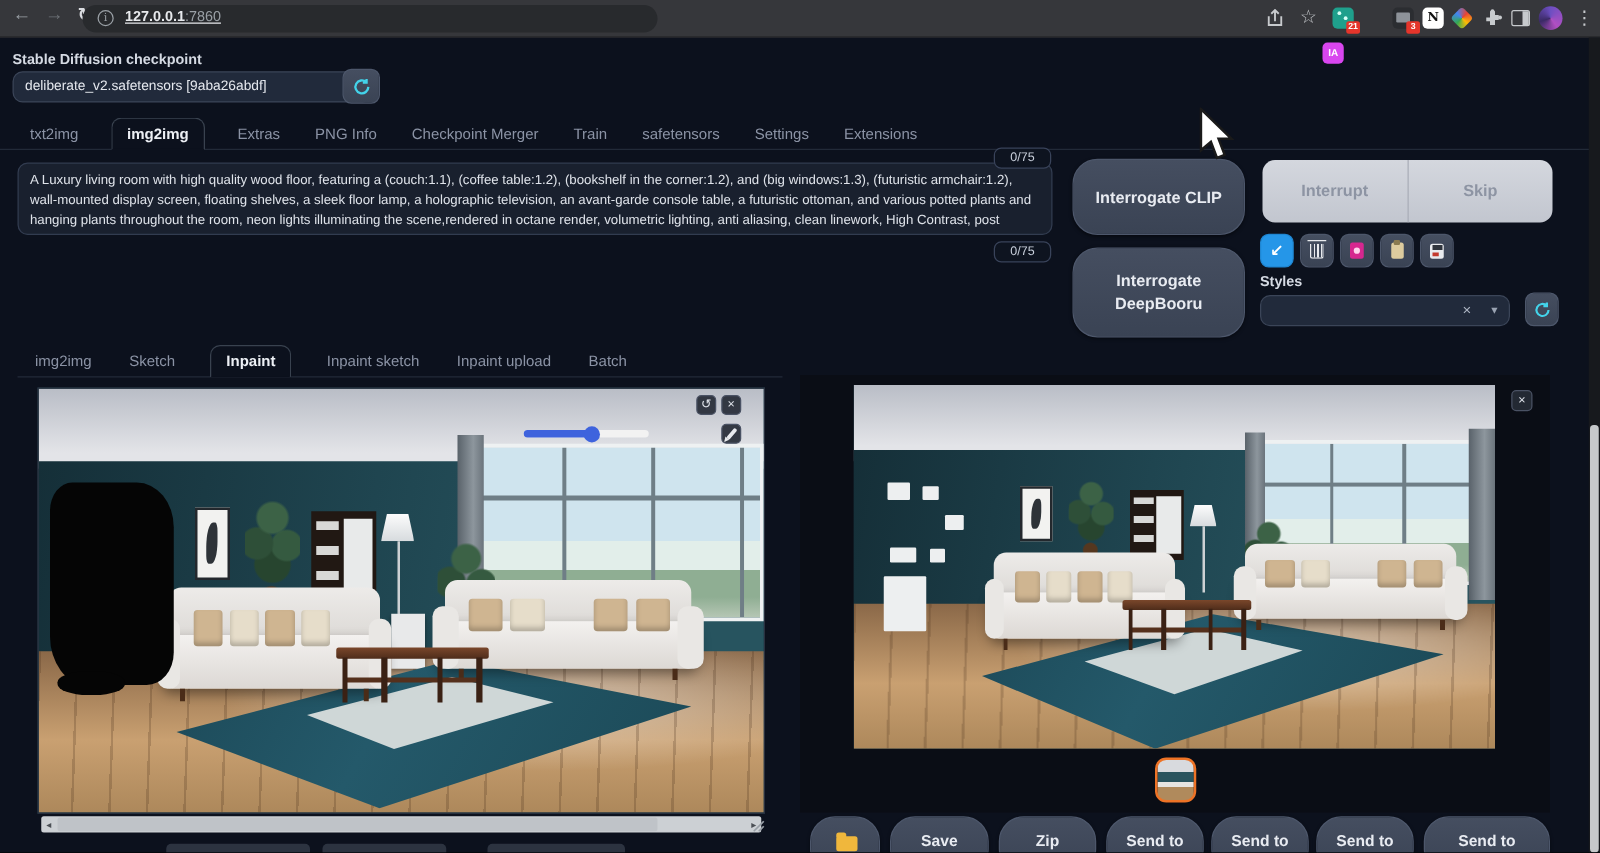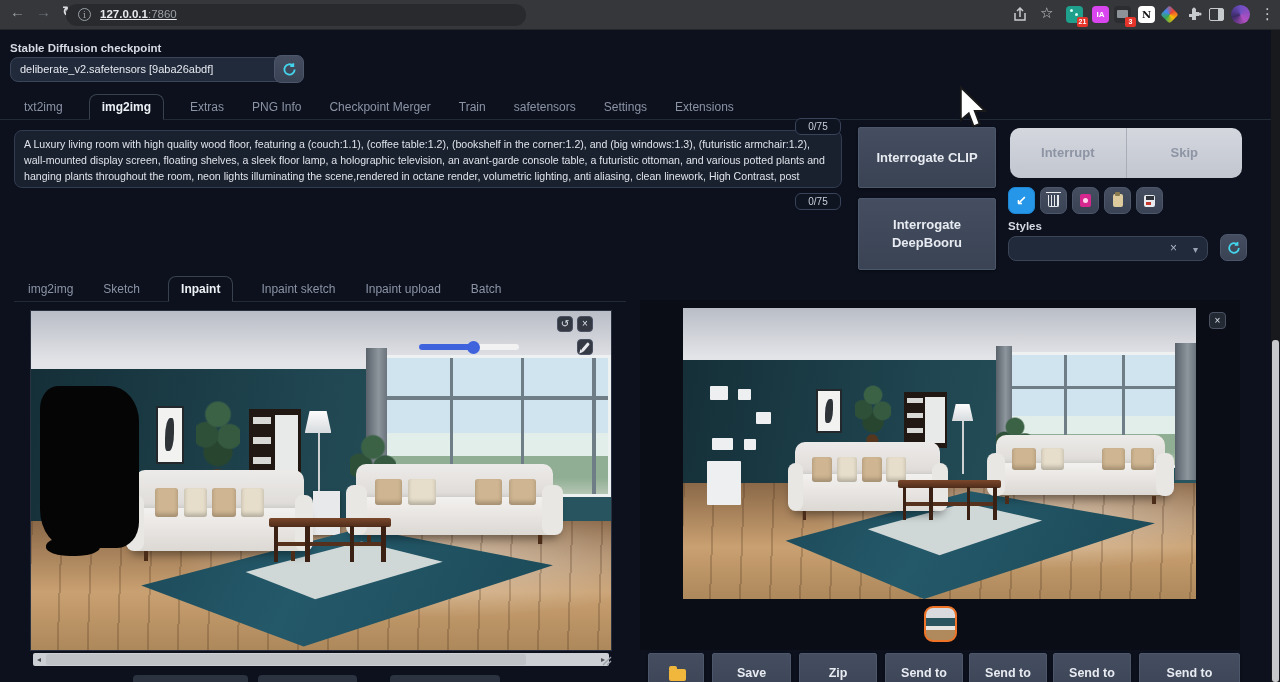--- a/index.html
+++ b/index.html
@@ -11,21 +11,21 @@
   .chrome { position:absolute; left:0; top:0; width:1280px; height:30px; background:#36373b; border-bottom:1px solid #26272a; }
   .nav-glyph { position:absolute; top:3px; font-size:15px; color:#9aa0a6; cursor:default; }
   .omnibox { position:absolute; left:66px; top:4px; width:460px; height:22px; background:#282a2d; border-radius:11px; color:#e8eaed; }
   .omnibox .host { position:absolute; left:34px; top:4px; font-size:11.5px; font-weight:700; color:#e8eaed;text-decoration:underline; }
   .omnibox .port { font-weight:400; color:#9aa0a6; }
   .info-circle { position:absolute; left:12px; top:4px; width:13px; height:13px; border:1.4px solid #9aa0a6; border-radius:50%; color:#9aa0a6; font-size:9px; text-align:center; line-height:12px; font-family:"DejaVu Serif",serif; }
   .ext-sq { position:absolute; top:6px; width:17px; height:17px; border-radius:4px; font-size:8px; font-weight:700; text-align:center; line-height:17px; }
   .badge { position:absolute; right:-5px; bottom:-4px; min-width:11px; height:10px; background:#e5352b; border-radius:2px; color:#fff; font-size:7px; line-height:10px; padding:0 1px; font-weight:700; }
 
   
-  .btn-dark { position:absolute; background:linear-gradient(#454e60,#3a4354); border:1px solid #4d576b; border-radius:2px; color:#e8ebf1; font-weight:700; text-align:center; box-shadow:0 1px 3px rgba(0,0,0,.45); }
+  .btn-dark { position:absolute; background:linear-gradient(#454e60,#3a4354); border:1px solid #4d576b; border-radius:20px; color:#e8ebf1; font-weight:700; text-align:center; box-shadow:0 1px 3px rgba(0,0,0,.45); }
   .icon-sq { position:absolute; width:27px; height:27px; border-radius:7px; background:linear-gradient(#454e60,#3a4354); border:1px solid #4d576b; display:flex; align-items:center; justify-content:center; }
   .label-sm { position:absolute; font-size:11.5px; font-weight:600; color:#d5dae3; }
   .select { position:absolute; background:#212a3b; border:1px solid #3b4558; border-radius:8px; color:#e6e9ef; }
   .caret { position:absolute; right:9px; top:50%; transform:translateY(-50%); color:#9aa3b2; font-size:10px; }
   .counter { position:absolute; width:46px; height:17px; background:#0e1420; border:1px solid #39435a; border-radius:6px; color:#c9d0dc; font-size:10px; text-align:center; line-height:15px; }
   .ta { position:absolute; background:#19202e; border:1px solid #323c50; border-radius:8px; color:#dfe3ea; font-size:10.6px; line-height:1.5; padding:6px 9px; resize:none; outline:none; font-family:"Liberation Sans","DejaVu Sans",sans-serif; overflow:hidden; }
   .tab { font-size:12px; color:#8b93a5; padding:5px 2px; white-space:nowrap; cursor:default; }
   .tab.active { color:#edf0f5; font-weight:700; border:1px solid #39424f; border-bottom:1px solid #0c111d; background:#0c111d; border-radius:8px 8px 0 0; padding:5px 12px; margin-bottom:-1px; }
   .tabrow { position:absolute; display:flex; gap:24px; align-items:flex-end; border-bottom:1px solid #222a38; }
 
@@ -116,21 +116,21 @@
     </div>
     <svg style="position:absolute;left:1012px;top:7px;" width="16" height="16" viewBox="0 0 16 16">
         <path d="M3 6v7h10V6M8 10V1M5 4l3-3 3 3" stroke="#c7cacd" stroke-width="1.5" fill="none"></path>
       </svg>
     <span class="nav-glyph" style="left:1040px;top:4px;color:#c7cacd;">☆</span>
     <div class="ext-sq" style="left:1066px;background:#1fa08c;">
       <span style="position:absolute;left:4px;top:3px;width:3px;height:3px;border-radius:50%;background:#d7fff6;"></span>
       <span style="position:absolute;left:9px;top:7px;width:3px;height:3px;border-radius:50%;background:#d7fff6;"></span>
       <span class="badge">21</span>
     </div>
-    <div class="ext-sq" style="left:1092px;background:#d946ef;color:#fff;">IA</div>
+    <div class="ext-sq" style="left:1058px;background:#d946ef;color:#fff;margin-top:28px;">IA</div>
     <div class="ext-sq" style="left:1114px;background:#2b2d31;">
       <span style="position:absolute;left:3px;top:4px;width:11px;height:8px;background:#8d9299;border-radius:1px;"></span>
       <span class="badge">3</span>
     </div>
     <div class="ext-sq" style="left:1138px;background:#fff;color:#111;font-family:'DejaVu Serif',serif;font-size:10px;">N</div>
     <div style="position:absolute;left:1163px;top:8px;width:13px;height:13px;transform:rotate(45deg);border-radius:3px;background:conic-gradient(#e94335,#fbbc04,#34a853,#4285f4,#e94335);"></div>
     <svg style="position:absolute;left:1186px;top:7px;" width="16" height="16" viewBox="0 0 16 16">
         <path d="M6 2h4v3h3v4h-3v4H6v-3H3V7h3z" fill="#c7cacd"></path>
         <circle cx="8" cy="2" r="1.6" fill="#c7cacd"></circle>
         <circle cx="14" cy="7" r="1.6" fill="#c7cacd"></circle>

